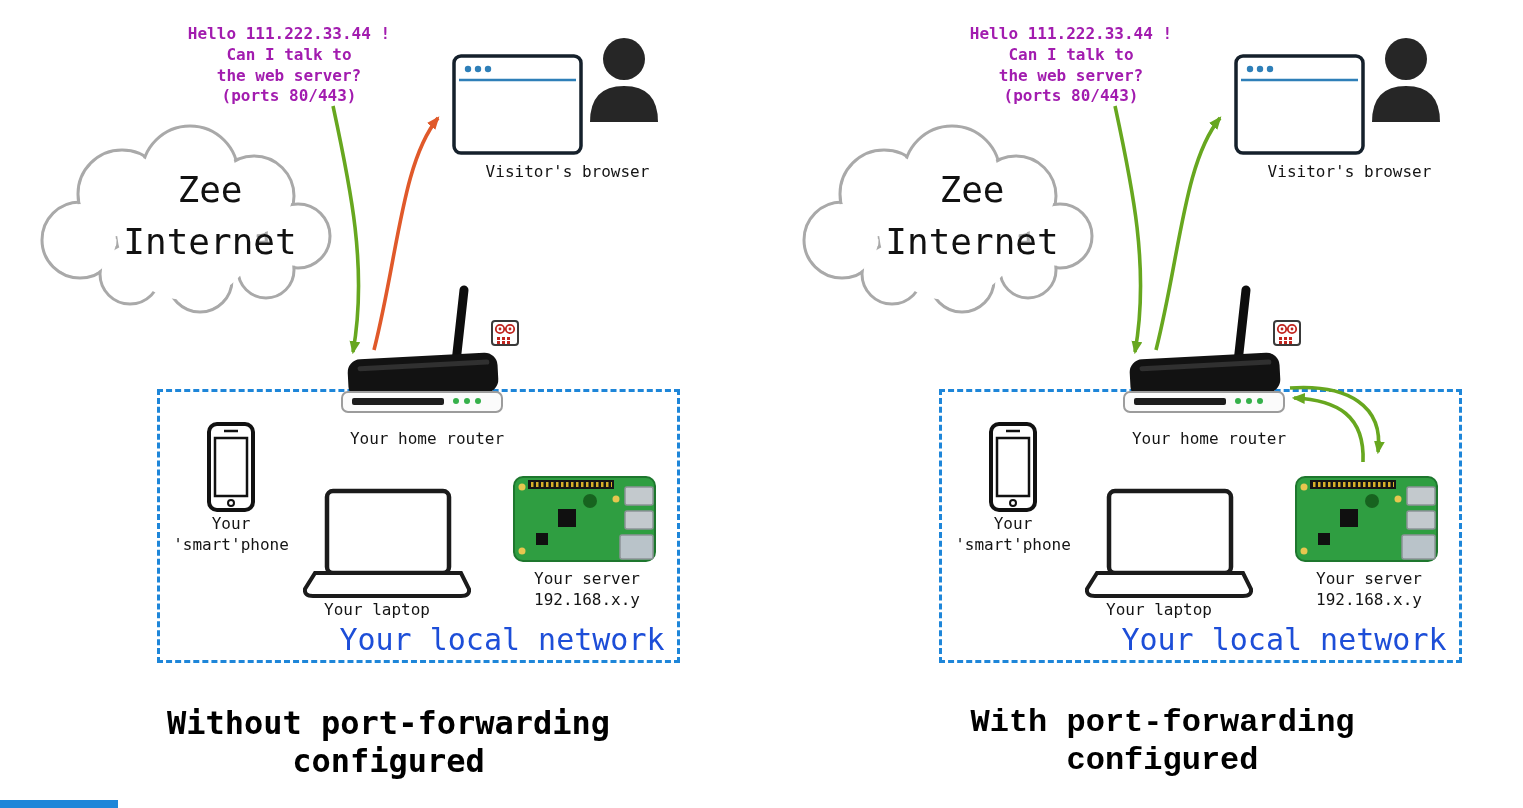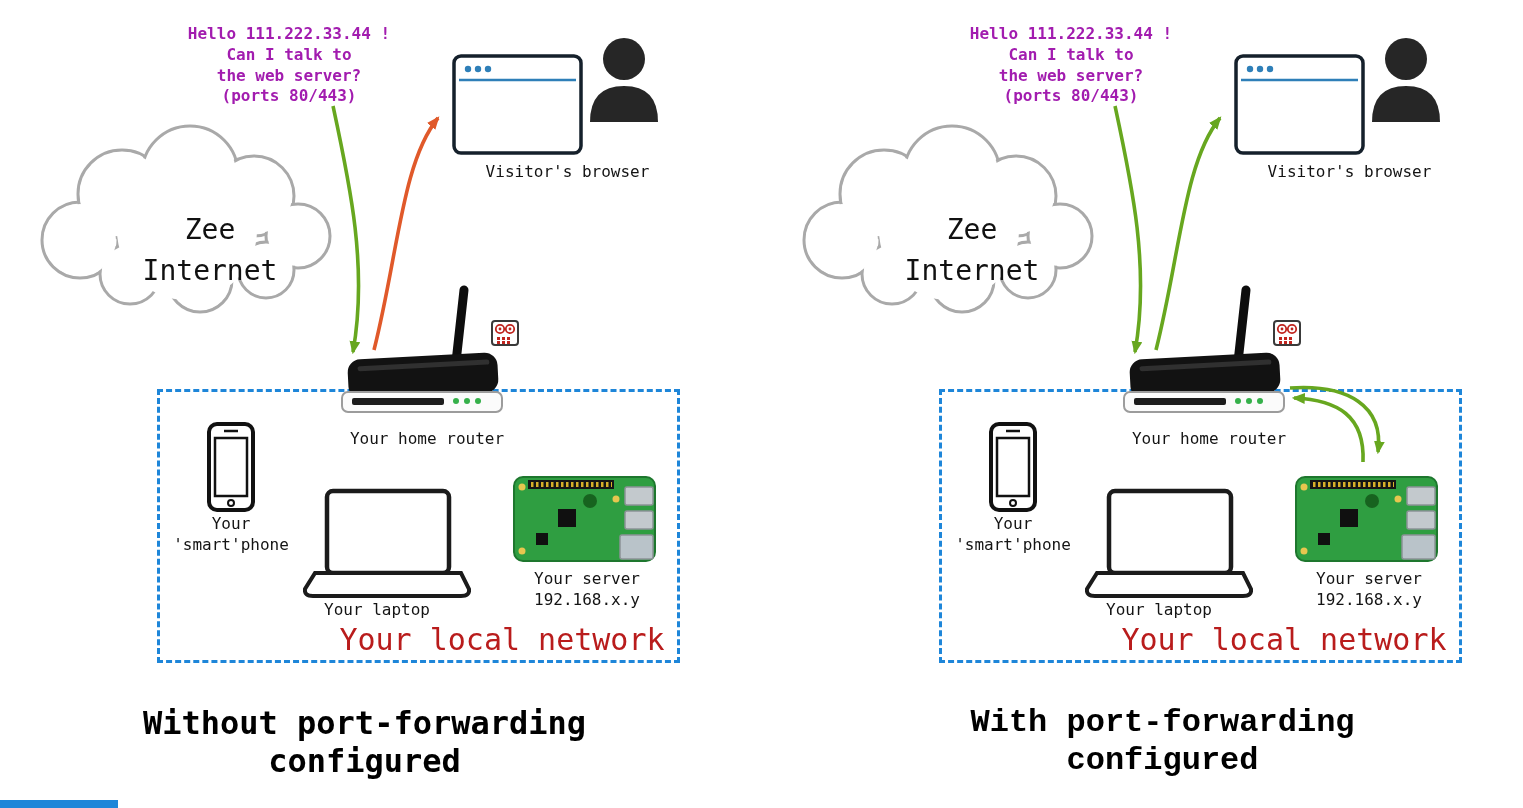--- a/index.html
+++ b/index.html
@@ -18,24 +18,24 @@
     white-space:pre-line; text-align:center; z-index:4;
   }
   .msg-green { color:#a21caf; }
   .msg-red { color:#c9211e; }
   .label {
     font-size:16px; color:#141414; text-align:center;
     white-space:pre-line; line-height:1.3; z-index:4;
   }
   .cloud-wrap { z-index:1; }
   .cloud-text {
-    position:absolute; font-size:28px; color:#111; text-align:center;
-    white-space:pre-line; line-height:1.45; z-index:2;margin-top:46px;
-  }
-  .network-label { font-size:30px; color:#b91c1c; text-align:center; z-index:4; }
+    position:absolute; font-size:36px; color:#111; text-align:center;
+    white-space:pre-line; line-height:1.45; z-index:2;
+  }
+  .network-label { font-size:30px; color:#1d4ed8; text-align:center; z-index:4; }
   .title {
     font-size:32px; font-weight:bold; text-align:center;
     white-space:pre-line; color:#000; line-height:1.2; z-index:4;
   }
   .lan-box { border:3px dashed #1e86d9; z-index:1; }
   .arrows { pointer-events:none; z-index:3; left:0; top:0; }
   .device { z-index:2; }
   svg { display:block; }
   .blue-strip { background:#1e86d9; z-index:4; }
 </style>
@@ -180,21 +180,21 @@
           <path d="M0,0 L12,5 L0,10 Z" fill="#67a71f"></path>
         </marker>
         <marker id="mL-orange" viewBox="0 0 12 10" refX="10" refY="5" markerWidth="13" markerHeight="11" orient="auto" markerUnits="userSpaceOnUse">
           <path d="M0,0 L12,5 L0,10 Z" fill="#e0592a"></path>
         </marker>
       </defs>
       <path d="M333,106 C350,185 368,268 353,352" fill="none" stroke="#67a71f" stroke-width="3.6" marker-end="url(#mL-green)"></path>
       <path d="M374,350 C398,255 402,162 438,118" fill="none" stroke="#e0592a" stroke-width="3.6" marker-end="url(#mL-orange)"></path>
     </svg>
 
-    <div class="abs title" style="left:24px; top:704px; width:681px;">Without port-forwarding
+    <div class="abs title" style="left:48px; top:704px; width:681px;">Without port-forwarding
 configured</div>
   </section>
 
   <section class="panel panel-right">
 
     <div class="abs cloud-wrap" style="left:22px; top:112px;">
       <svg width="315" height="205" viewBox="0 0 315 205">
         <g stroke="#a9a9a9" stroke-width="3" fill="#ffffff">
           <circle cx="58" cy="128" r="38"></circle>
             <circle cx="100" cy="82" r="44"></circle>

